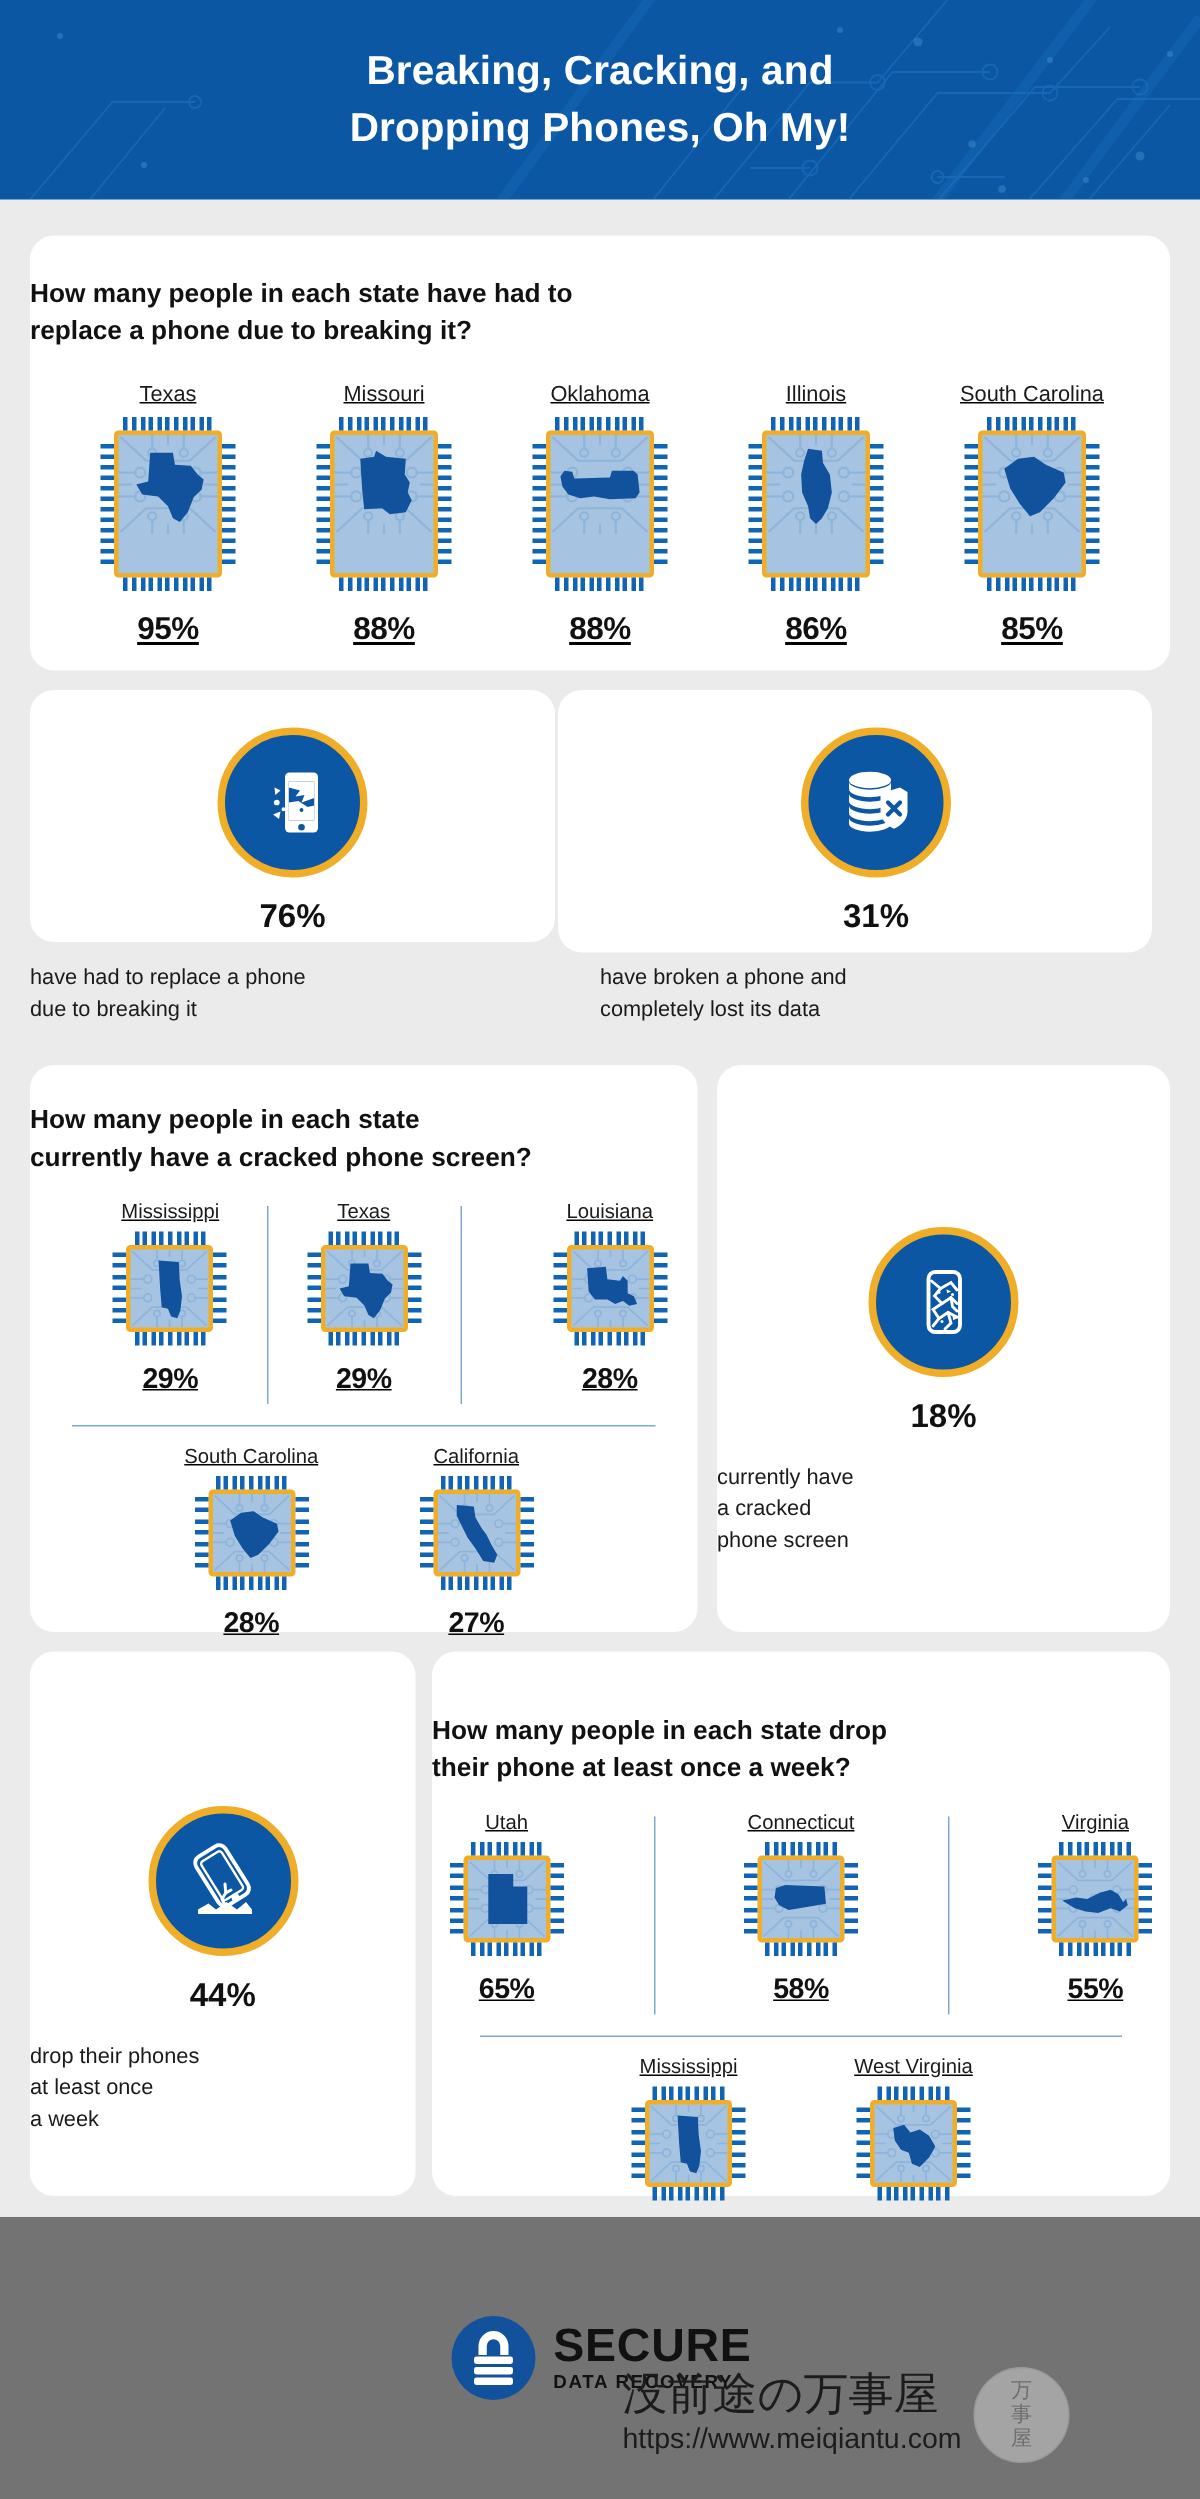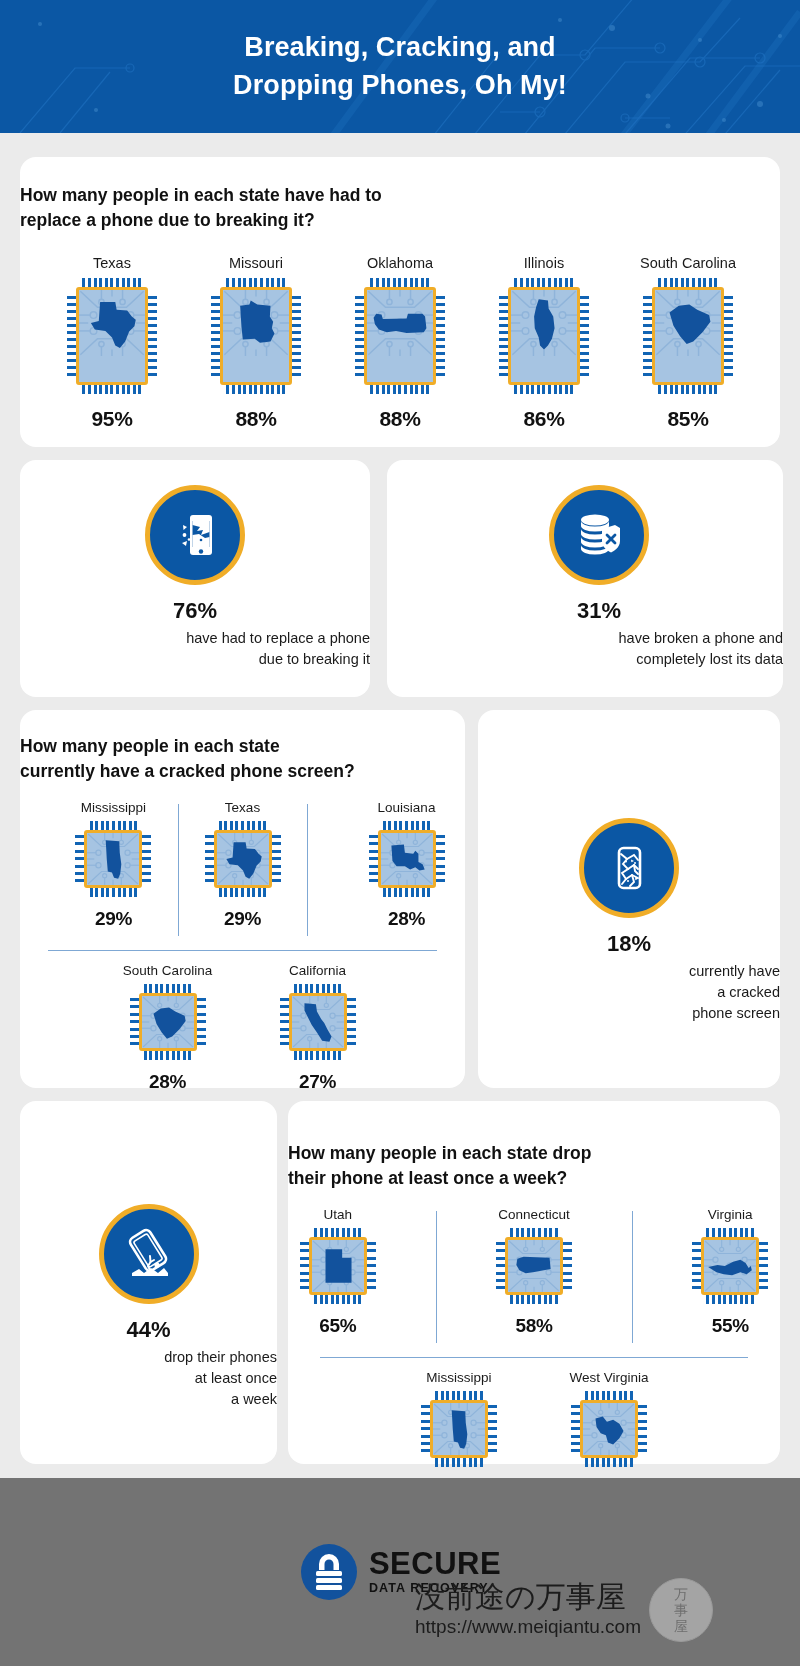--- a/index.html
+++ b/index.html
@@ -74,35 +74,35 @@
   
   .circle-icon {
     width: 100px; height: 100px;
     border-radius: 50%;
     background: #0b57a4;
     border: 5px solid #f0ad28;
     display: flex; align-items: center; justify-content: center;
     margin: 0 auto;
   }
   .stat-pct { font-size: 22px; font-weight: bold; color: #111111; text-align: center; margin-top: 13px; }
-  .stat-desc { font-size: 14.5px; color: #1a1a1a; text-align: right; line-height: 1.45; margin-top: 4px; }
+  .stat-desc { font-size: 14.5px; color: #1a1a1a; text-align: left; line-height: 1.45; margin-top: 18px; }
 
   .vdiv { width: 1px; background: #7fa8d4; }
   .hdiv { height: 1px; background: #7fa8d4; }
 
   
   #card-replace { left: 20px; top: 157px; width: 760px; height: 290px; }
-  #card-76      { left: 20px; top: 460px; width: 350px; height: 237px; }
-  #card-31      { left: 387px; top: 460px; width: 396px; height: 237px; padding-left: 28px; }
+  #card-76      { left: 20px; top: 460px; width: 350px; height: 168px; }
+  #card-31      { left: 372px; top: 460px; width: 396px; height: 175px; padding-left: 28px; }
   #card-cracked { left: 20px; top: 710px; width: 445px; height: 378px; }
   #card-18      { left: 478px; top: 710px; width: 302px; height: 378px; }
   #card-44      { left: 20px; top: 1101px; width: 257px; height: 363px; }
   #card-drop    { left: 288px; top: 1101px; width: 492px; height: 363px; }
 
-  .row-flex { display: flex; align-items: flex-start; justify-content: center; }
+  .row-flex { display: flex; align-items: flex-start; justify-content: center; text-decoration: underline; }
 
   
   .footer {
     position: absolute; left: 0; bottom: 0;
     width: 800px; height: 188px;
     background: #737373;
     display: flex; align-items: center; justify-content: center;
   }
   .logo-row { display: flex; align-items: center; gap: 10px; }
   .logo-text-main {

